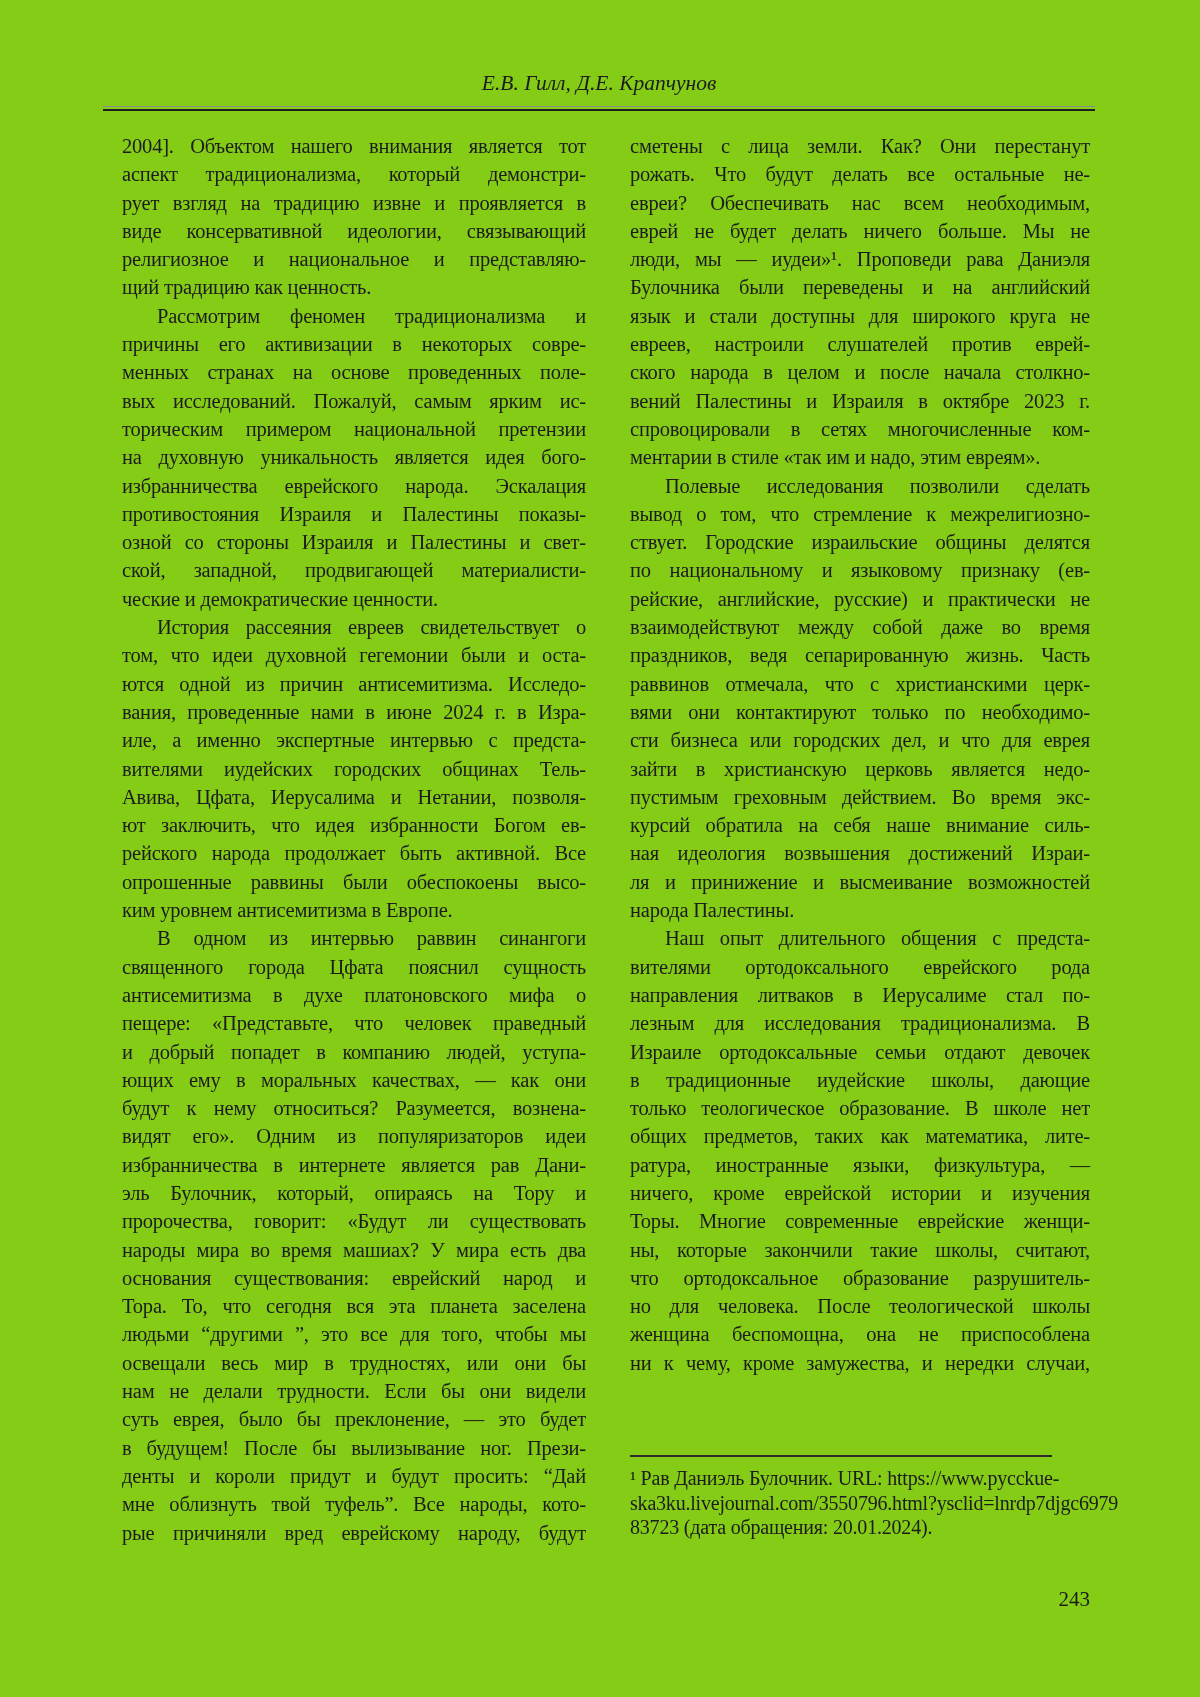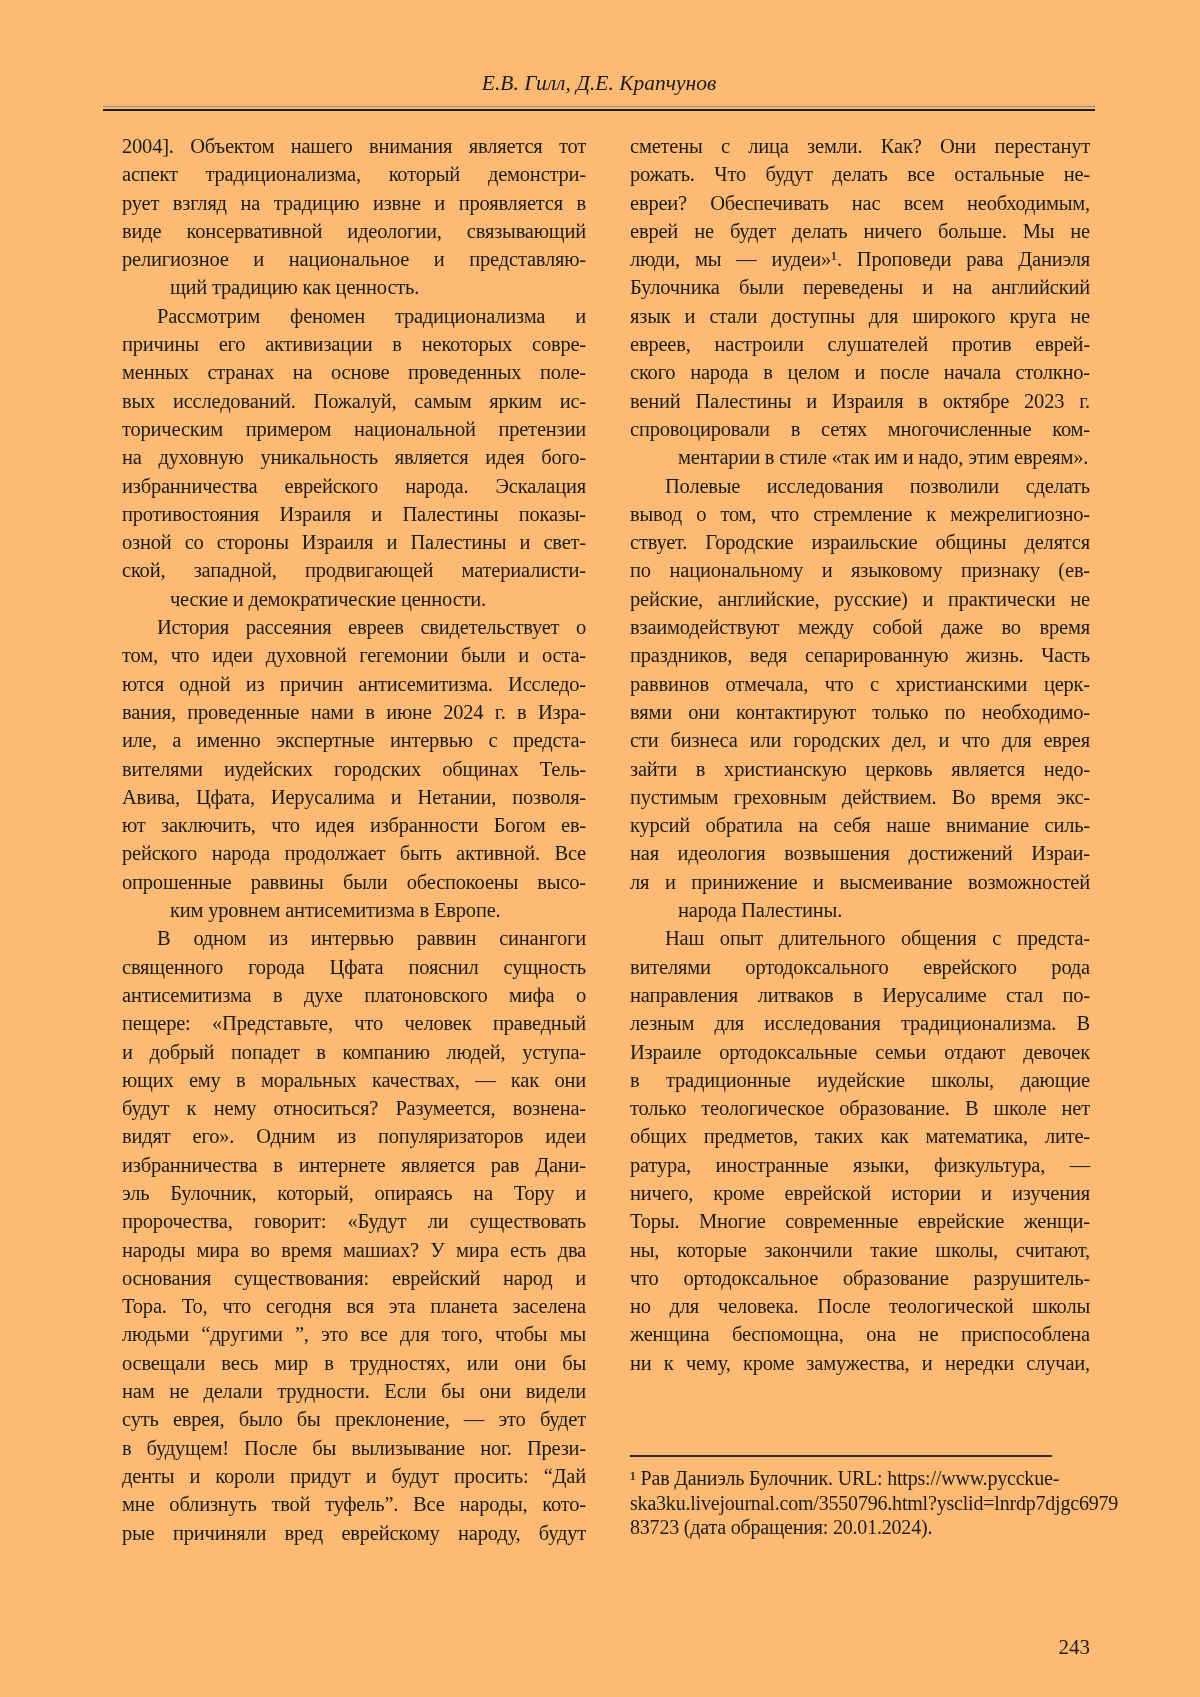--- a/index.html
+++ b/index.html
@@ -1,20 +1,20 @@
 <!DOCTYPE html>
 <html><head>
 <meta charset="utf-8">
 <style>
   html,body { margin:0; padding:0; background:#e8e8e8; }
   #page {
     position:relative;
     width:1200px; height:1697px;
     margin:0 auto;
-    background:#fdba74;
+    background:#84cc16;
     color:#1c1c1c;
     font-family:"Liberation Serif","DejaVu Serif",serif;
     overflow:hidden;
   }
   #header-authors {
     position:absolute; left:105px; top:70px; width:988px;
     text-align:center; font-style:italic; font-size:21.5px; line-height:26px;
   }
   #header-rule {
     position:absolute; left:103px; top:106px; width:992px; height:2px;
@@ -22,35 +22,35 @@
     border-bottom:2.5px solid #1f1f1f;
   }
   .column { position:absolute; top:132px; }
   #col-left  { left:122px; width:464px; }
   #col-right { left:630px; width:460px; }
   .ln {
     font-size:20.5px; line-height:28.3px; letter-spacing:-0.2px;
     text-align:justify; text-align-last:justify;
     height:28.3px; overflow:visible;
   }
-  .ln.last { text-align-last:left;margin-left:48px; }
+  .ln.last { text-align-last:left; }
   .ln.ind  { padding-left:35px; }
   #footnote { position:absolute; left:630px; top:1455px; width:460px; }
   #footnote-sep {
     width:422px; height:0;
     border-top:2px solid #2c2c2c;
     margin-bottom:9px;
   }
   .fn-ln {
     font-size:20px; line-height:24.5px; letter-spacing:-0.2px;
     text-align:left; white-space:nowrap;
   }
   #page-number {
     position:absolute; left:105px; top:1586px; width:985px;
-    text-align:right; font-size:21px; line-height:26px;margin-top:48px;
+    text-align:right; font-size:21px; line-height:26px;
   }
 </style>
 </head>
 <body>
 
 <div id="page">
   <div id="header-authors">Е.В. Гилл, Д.Е. Крапчунов</div>
   <div id="header-rule"></div>
 
   <div id="col-left" class="column">

